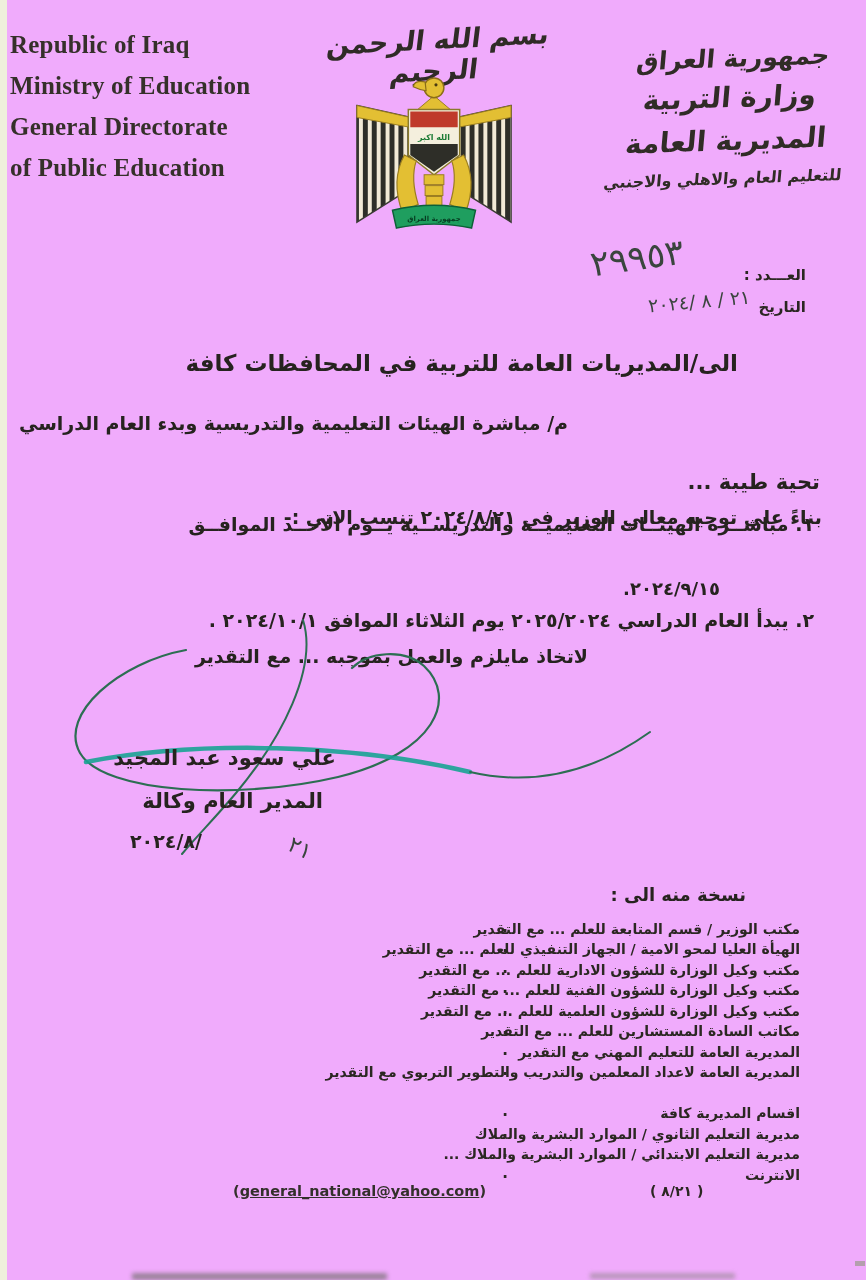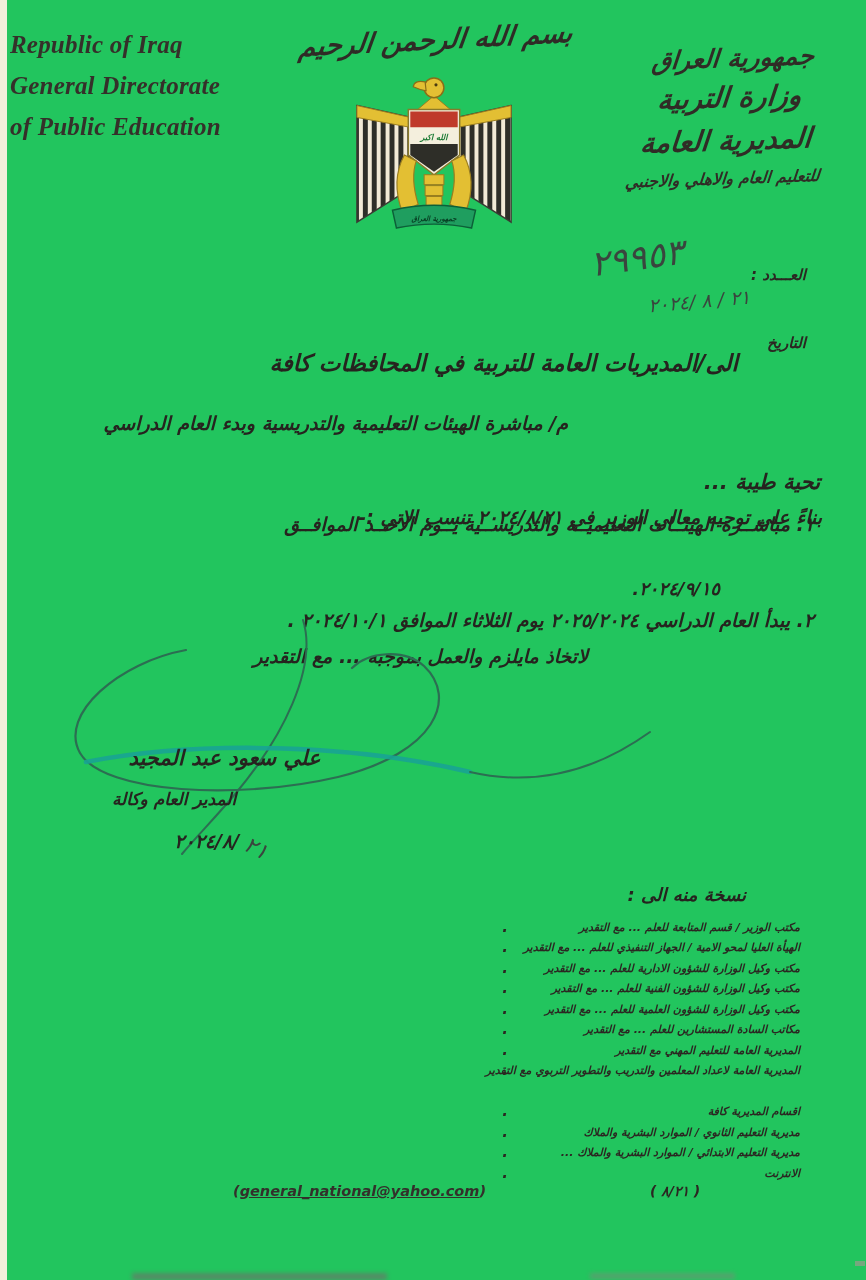--- a/index.html
+++ b/index.html
@@ -1,19 +1,19 @@
 <!DOCTYPE html>
 <html lang="ar"><head>
 <meta charset="utf-8">
 <style>
   html,body{margin:0;padding:0;background:#e8e6df;}
   .page{
     position:relative;width:866px;height:1280px;margin:0 auto;
-    background:#22c55e;overflow:hidden;direction:rtl;
-    font-family:"DejaVu Sans",sans-serif;color:#2b2722;font-style:italic;
+    background:#f0abfc;overflow:hidden;direction:rtl;
+    font-family:"DejaVu Sans",sans-serif;color:#2b2722;
   }
   .abs{position:absolute;}
 
   
   .edge-left{left:0;top:0;width:7px;height:1280px;background:#eff0dc;}
   .smudge1{left:132px;top:1273px;width:255px;height:7px;background:#6f6e69;filter:blur(2px);opacity:.65;}
   .smudge2{left:590px;top:1273px;width:145px;height:6px;background:#84837c;filter:blur(2px);opacity:.5;}
   .smudge3{left:855px;top:1261px;width:10px;height:5px;background:#9a9a8c;opacity:.7;}
 
   
@@ -32,48 +32,48 @@
   .ar-block .l1{font-size:25px;}
   .ar-block .l2{font-size:28px;margin-top:8px;}
   .ar-block .l3{font-size:28px;margin-top:10px;}
   .ar-block .l4{font-size:16px;margin-top:12px;letter-spacing:-.5px;}
 
   
   .hand{color:#3a453e;font-weight:400;}
   .doc-number{left:590px;top:238px;font-size:35px;letter-spacing:4px;
     transform:rotate(-8deg);}
   .num-label{right:60px;top:266px;font-size:15px;font-weight:bold;}
-  .date-label{right:60px;top:298px;font-size:15px;font-weight:bold;margin-top:36px;}
+  .date-label{right:60px;top:298px;font-size:15px;font-weight:bold;}
   .date-value{right:116px;top:290px;font-size:19px;
     direction:ltr;unicode-bidi:bidi-override;transform:rotate(-5deg);}
 
   
   .printed{font-weight:bold;color:#26231f;white-space:nowrap;}
   .to-line{right:128px;top:350px;font-size:23px;margin-left:25px;}
   .subject-line{right:298px;top:412px;font-size:19px;}
   .greeting{right:46px;top:470px;font-size:21px;}
   .intro-line{right:44px;top:506px;font-size:19px;}
   .item1-l1{right:52px;top:513px;font-size:19px;}
   .item1-l2{right:146px;top:578px;font-size:18px;}
   .item2{right:52px;top:609px;font-size:19px;}
   .closing{right:278px;top:645px;font-size:19px;}
 
   
   .sig-svg{left:0;top:0;pointer-events:none;}
   .sig-name{left:112px;top:746px;width:225px;text-align:center;font-size:21px;}
-  .sig-title{left:112px;top:789px;width:195px;text-align:left;font-size:17px;}
+  .sig-title{left:128px;top:789px;width:195px;text-align:right;font-size:21px;}
   .sig-date-row{left:130px;top:830px;width:185px;direction:ltr;
-    display:flex;justify-content:center;align-items:flex-start;gap:8px;}
+    display:flex;justify-content:space-between;align-items:flex-start;gap:8px;}
   .sig-date-printed{font-size:19px;font-weight:bold;color:#26231f;
     direction:ltr;unicode-bidi:bidi-override;}
   .sig-date-hand{font-size:22px;transform:rotate(26deg) translateY(6px);display:inline-block;}
 
   
   .cc-heading{right:120px;top:884px;font-size:18px;}
-  .cc-item{right:66px;font-size:11px;font-weight:bold;color:#2b2722;white-space:nowrap;}
+  .cc-item{right:66px;font-size:14px;font-weight:bold;color:#2b2722;white-space:nowrap;}
   .cc-item::after{content:".";position:absolute;right:292px;top:-3px;
     font-size:15px;color:#2b2722;}
 
   
   .email{left:233px;top:1183px;direction:ltr;font-size:14.5px;font-weight:bold;
     color:#33302b;text-decoration:underline;}
   .email::before{content:"( ";display:inline-block;text-decoration:none;}
   .email::after{content:" )";display:inline-block;text-decoration:none;}
   .page-ref{left:650px;top:1183px;font-size:14px;font-weight:bold;
     direction:ltr;unicode-bidi:bidi-override;}
@@ -83,20 +83,21 @@
 
 <div class="page">
 
   <div class="abs edge-left"></div>
   <div class="abs smudge1"></div>
   <div class="abs smudge2"></div>
   <div class="abs smudge3"></div>
 
   <div class="abs en-block">
     <div>Republic of Iraq</div>
+    <div>Ministry of Education</div>
     <div>General Directorate</div>
     <div>of Public Education</div>
   </div>
 
   <div class="abs bismillah">بسم الله الرحمن الرحيم</div>
 
   <svg class="abs" style="left:345px;top:72px;" width="178" height="163" viewBox="0 0 180 165">
     <defs>
       <pattern id="wingStripes" width="9" height="10" patternUnits="userSpaceOnUse">
         <rect width="9" height="10" fill="#f2ead6"></rect>

